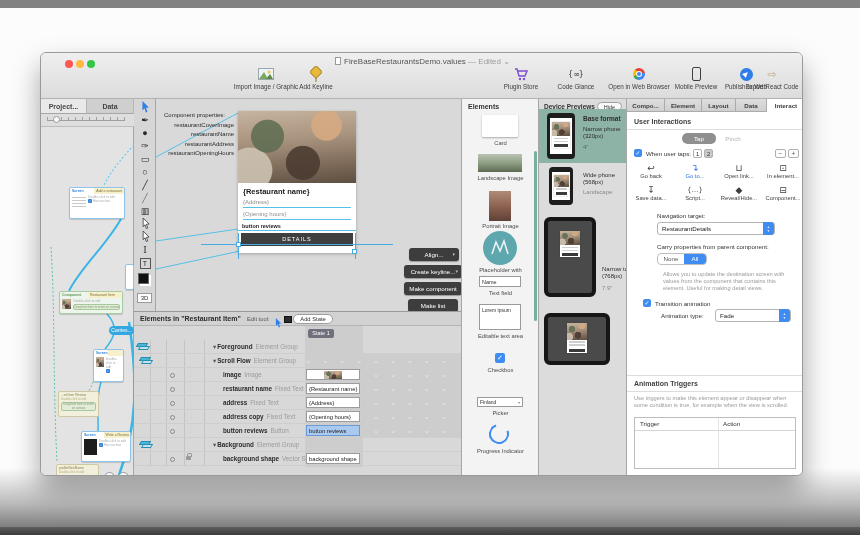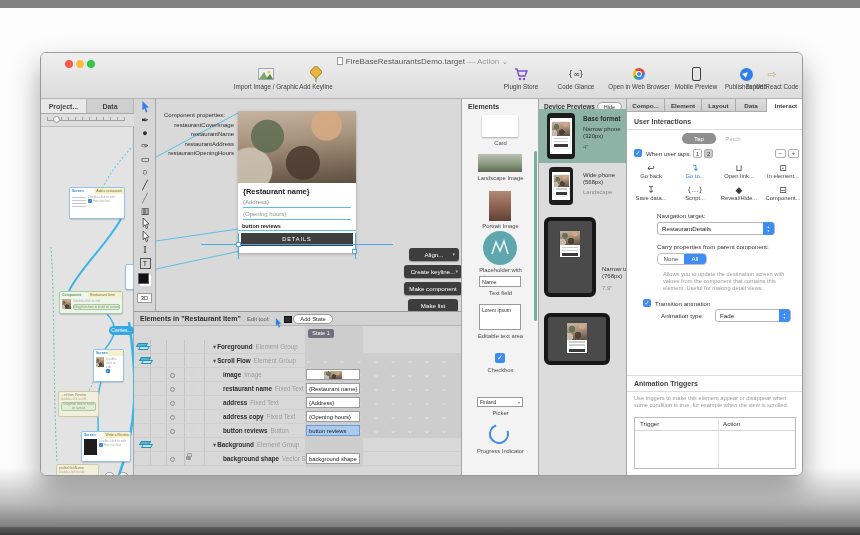--- a/index.html
+++ b/index.html
@@ -175,21 +175,21 @@
   <div class="a botshadow"></div>
   <div class="a botstrip"></div>
 
   <div class="a" id="window">
 
     <div class="a titlebar">
       <span class="a light" style="left:24px;background:#fc5753"></span>
       <span class="a light" style="left:35px;background:#fdbc40"></span>
       <span class="a light" style="left:46px;background:#33c748"></span>
       <div class="a wintitle">
-        <span class="docicon"></span><span>FireBaseRestaurantsDemo.target</span> <span class="muted">— Action</span> <span class="muted">⌄</span>
+        <span class="docicon"></span><span>FireBaseRestaurantsDemo.values</span> <span class="muted">— Edited</span> <span class="muted">⌄</span>
       </div>
       <div class="a titem" style="left:188px">
         <div class="ticon">
             <svg width="16" height="12" viewBox="0 0 16 12" style="position:static">
               <rect x="0.5" y="0.5" width="15" height="11" fill="#eef3f6" stroke="#9aa7b0"></rect>
               <circle cx="11" cy="4" r="1.5" fill="#f4c542"></circle>
               <path d="M1,11 L6,4 L10,11 Z" fill="#7aa85e"></path>
               <path d="M8,11 L12,6 L15,11 Z" fill="#5d8747"></path>
             </svg>
           </div>

